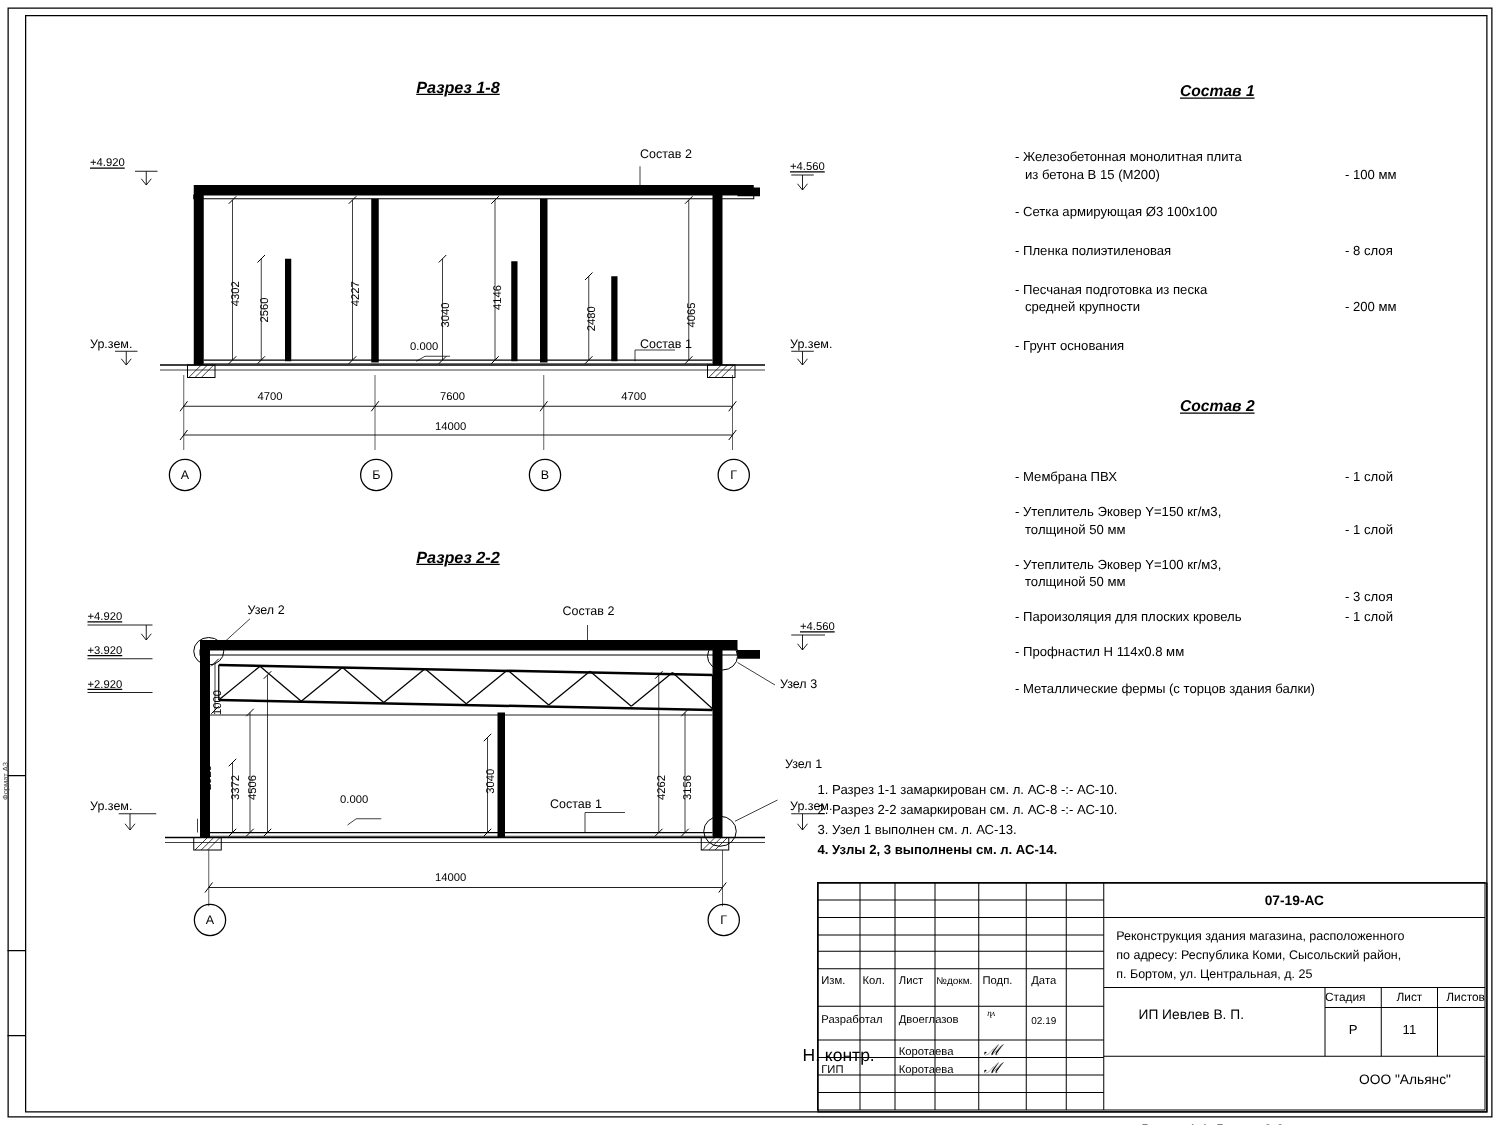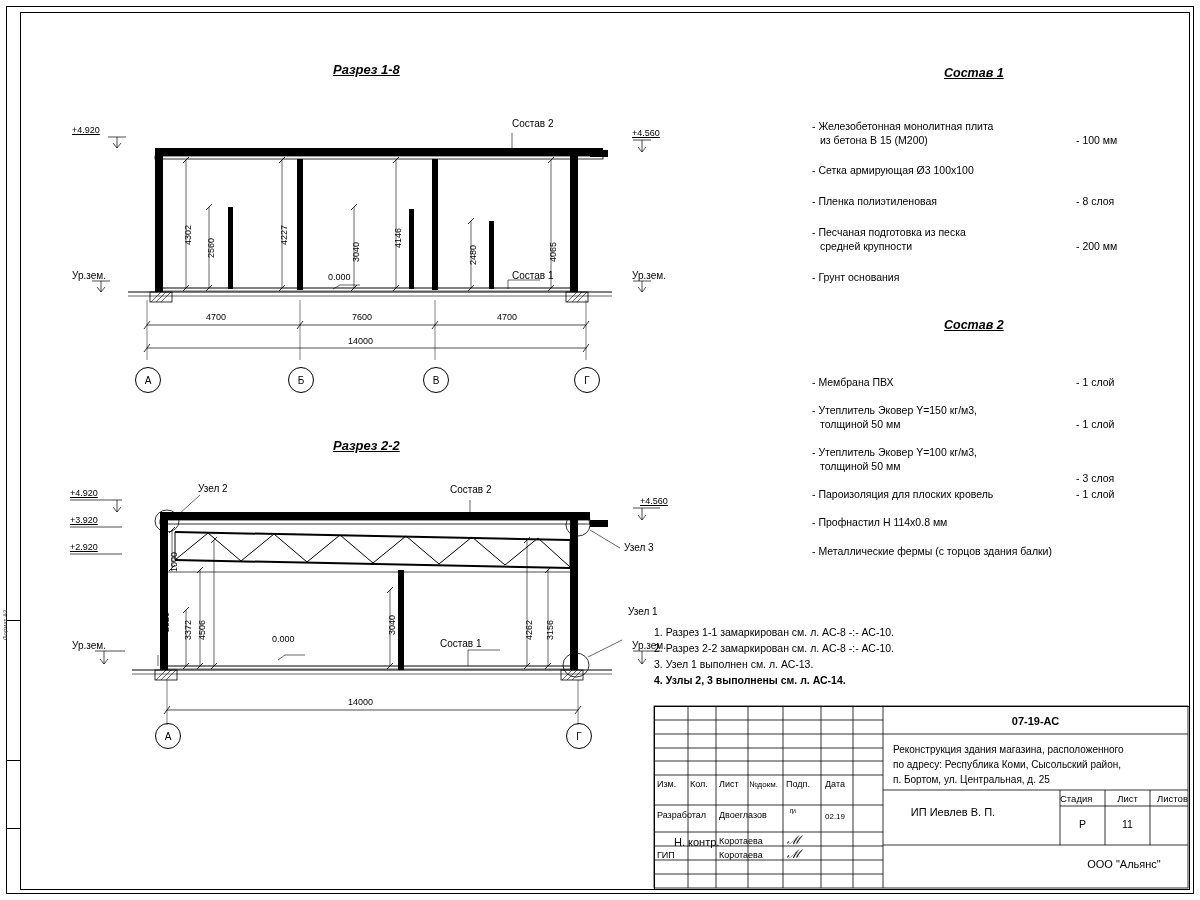--- a/index.html
+++ b/index.html
@@ -420,21 +420,21 @@
   <div class="lblS" style="left:719px;top:779px;font-size:9px;">Лист</div>
   <div class="lblS" style="left:749px;top:780px;font-size:8px;">№докм.</div>
   <div class="lblS" style="left:786px;top:779px;font-size:9px;">Подп.</div>
   <div class="lblS" style="left:825px;top:779px;font-size:9px;">Дата</div>
 
   <div class="lblS" style="left:657px;top:810px;font-size:9px;">Разработал</div>
   <div class="lblS" style="left:719px;top:810px;font-size:9px;">Двоеглазов</div>
   <div class="sig" style="left:789px;top:805px;">ᶯᶺ</div>
   <div class="lblS" style="left:825px;top:812px;font-size:8px;">02.19</div>
 
-  <div class="lblS" style="left:674px;top:836px;font-size:11px;">Н. контр.</div>
+  <div class="lblS" style="left:642px;top:836px;font-size:14px;">Н. контр.</div>
   <div class="lblS" style="left:719px;top:836px;font-size:9px;">Коротаева</div>
   <div class="sig" style="left:787px;top:831px;">ℳ</div>
 
   <div class="lblS" style="left:657px;top:850px;font-size:9px;">ГИП</div>
   <div class="lblS" style="left:719px;top:850px;font-size:9px;">Коротаева</div>
   <div class="sig" style="left:787px;top:845px;">ℳ</div>
 
   <div class="lblS c" style="left:883px;top:806px;width:140px;text-align:center;font-size:11px;">ИП Иевлев В. П.</div>
   <div class="lblS c" style="left:883px;top:898px;width:177px;text-align:center;font-size:11px;">Разрез 1-1. Разрез 2-2.</div>
 

